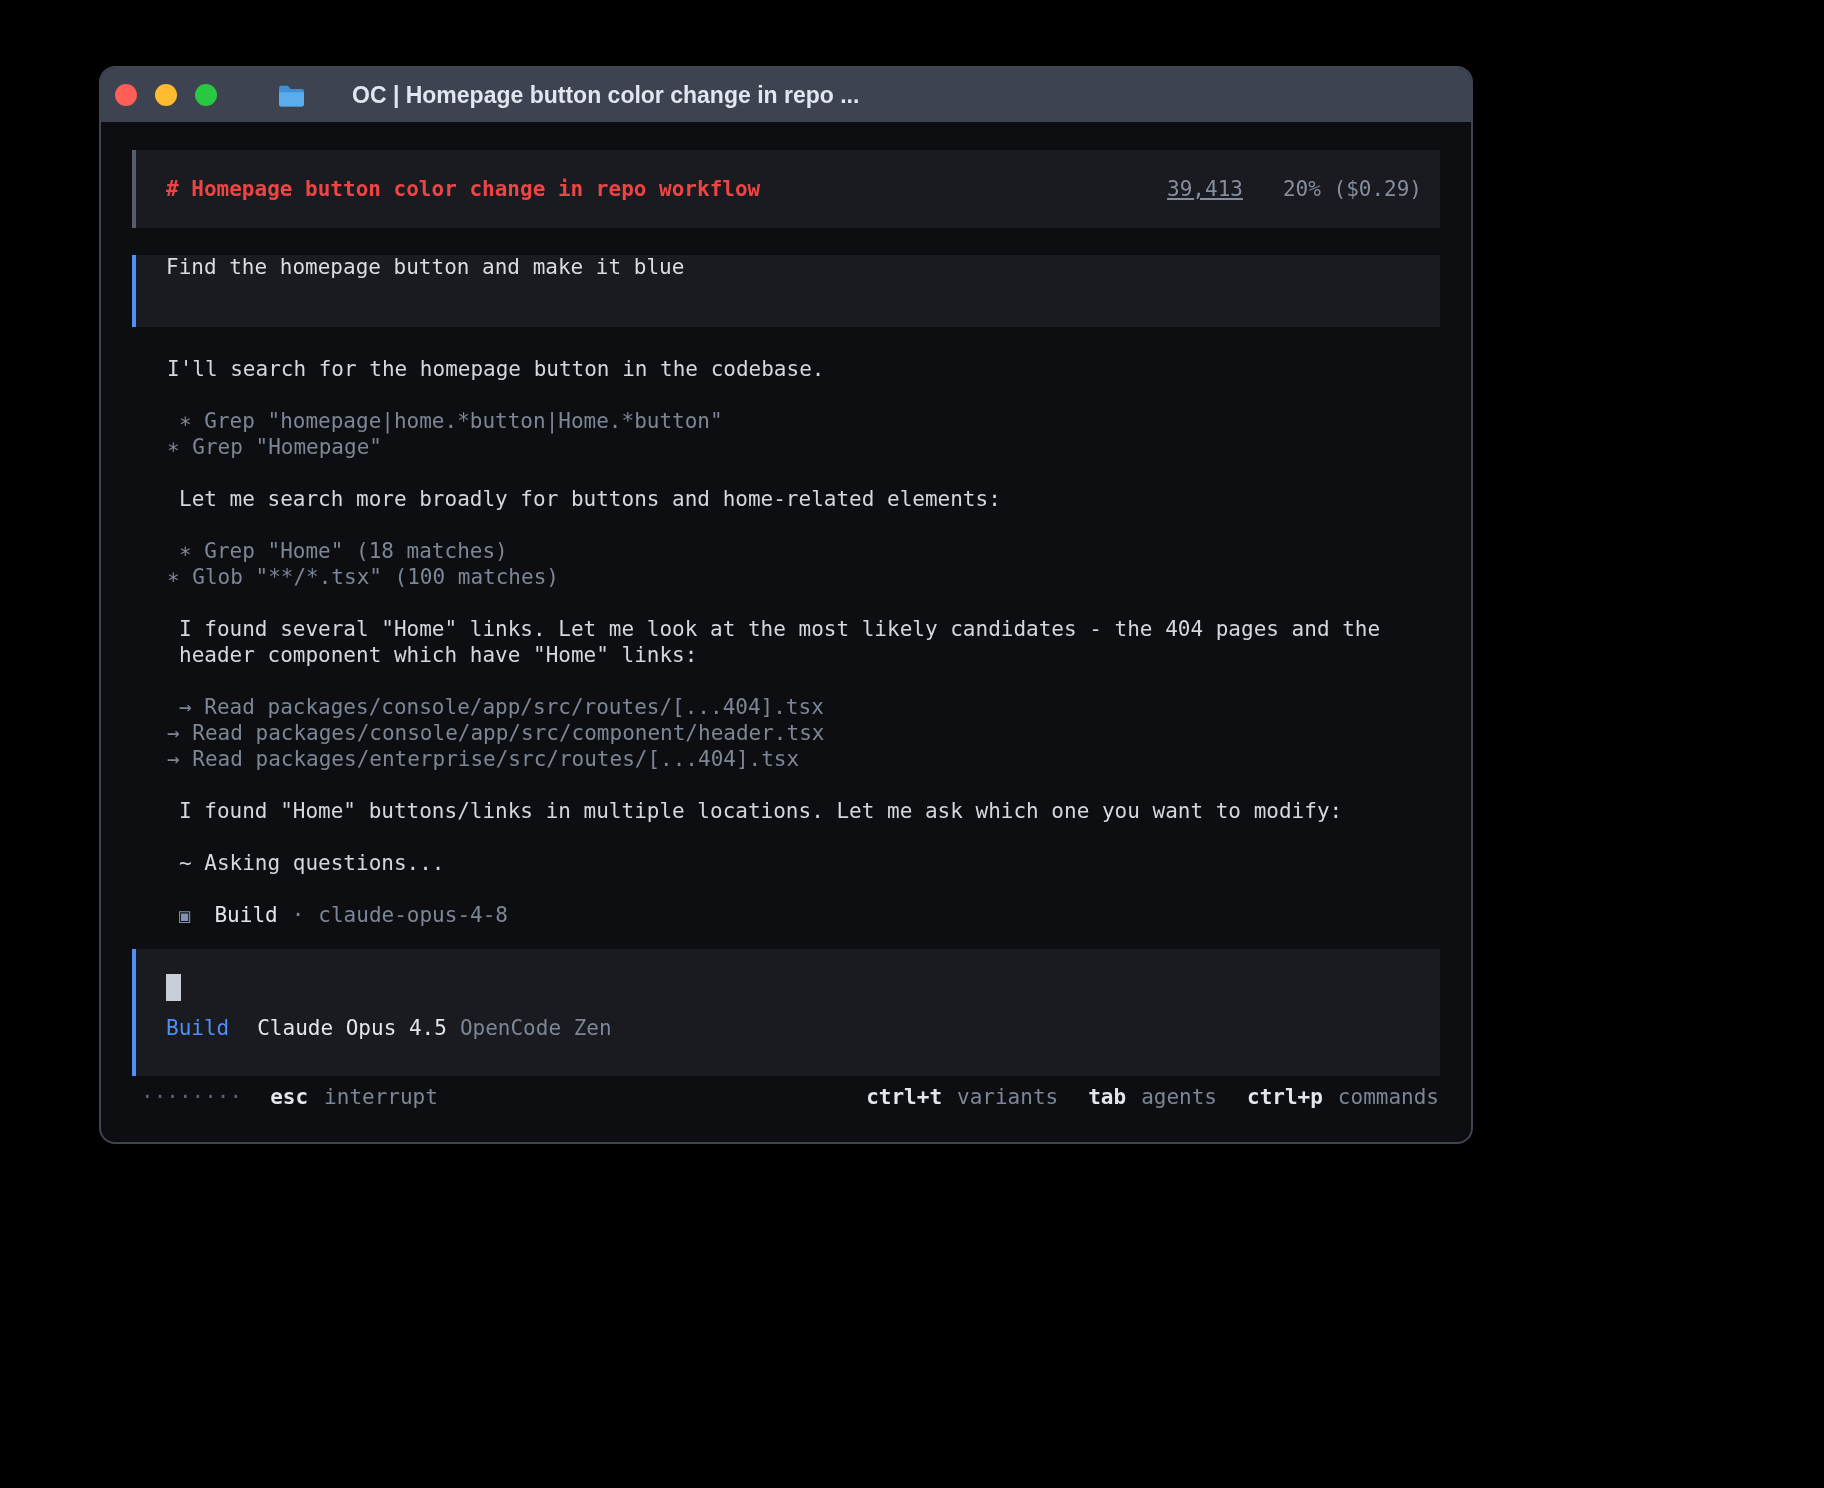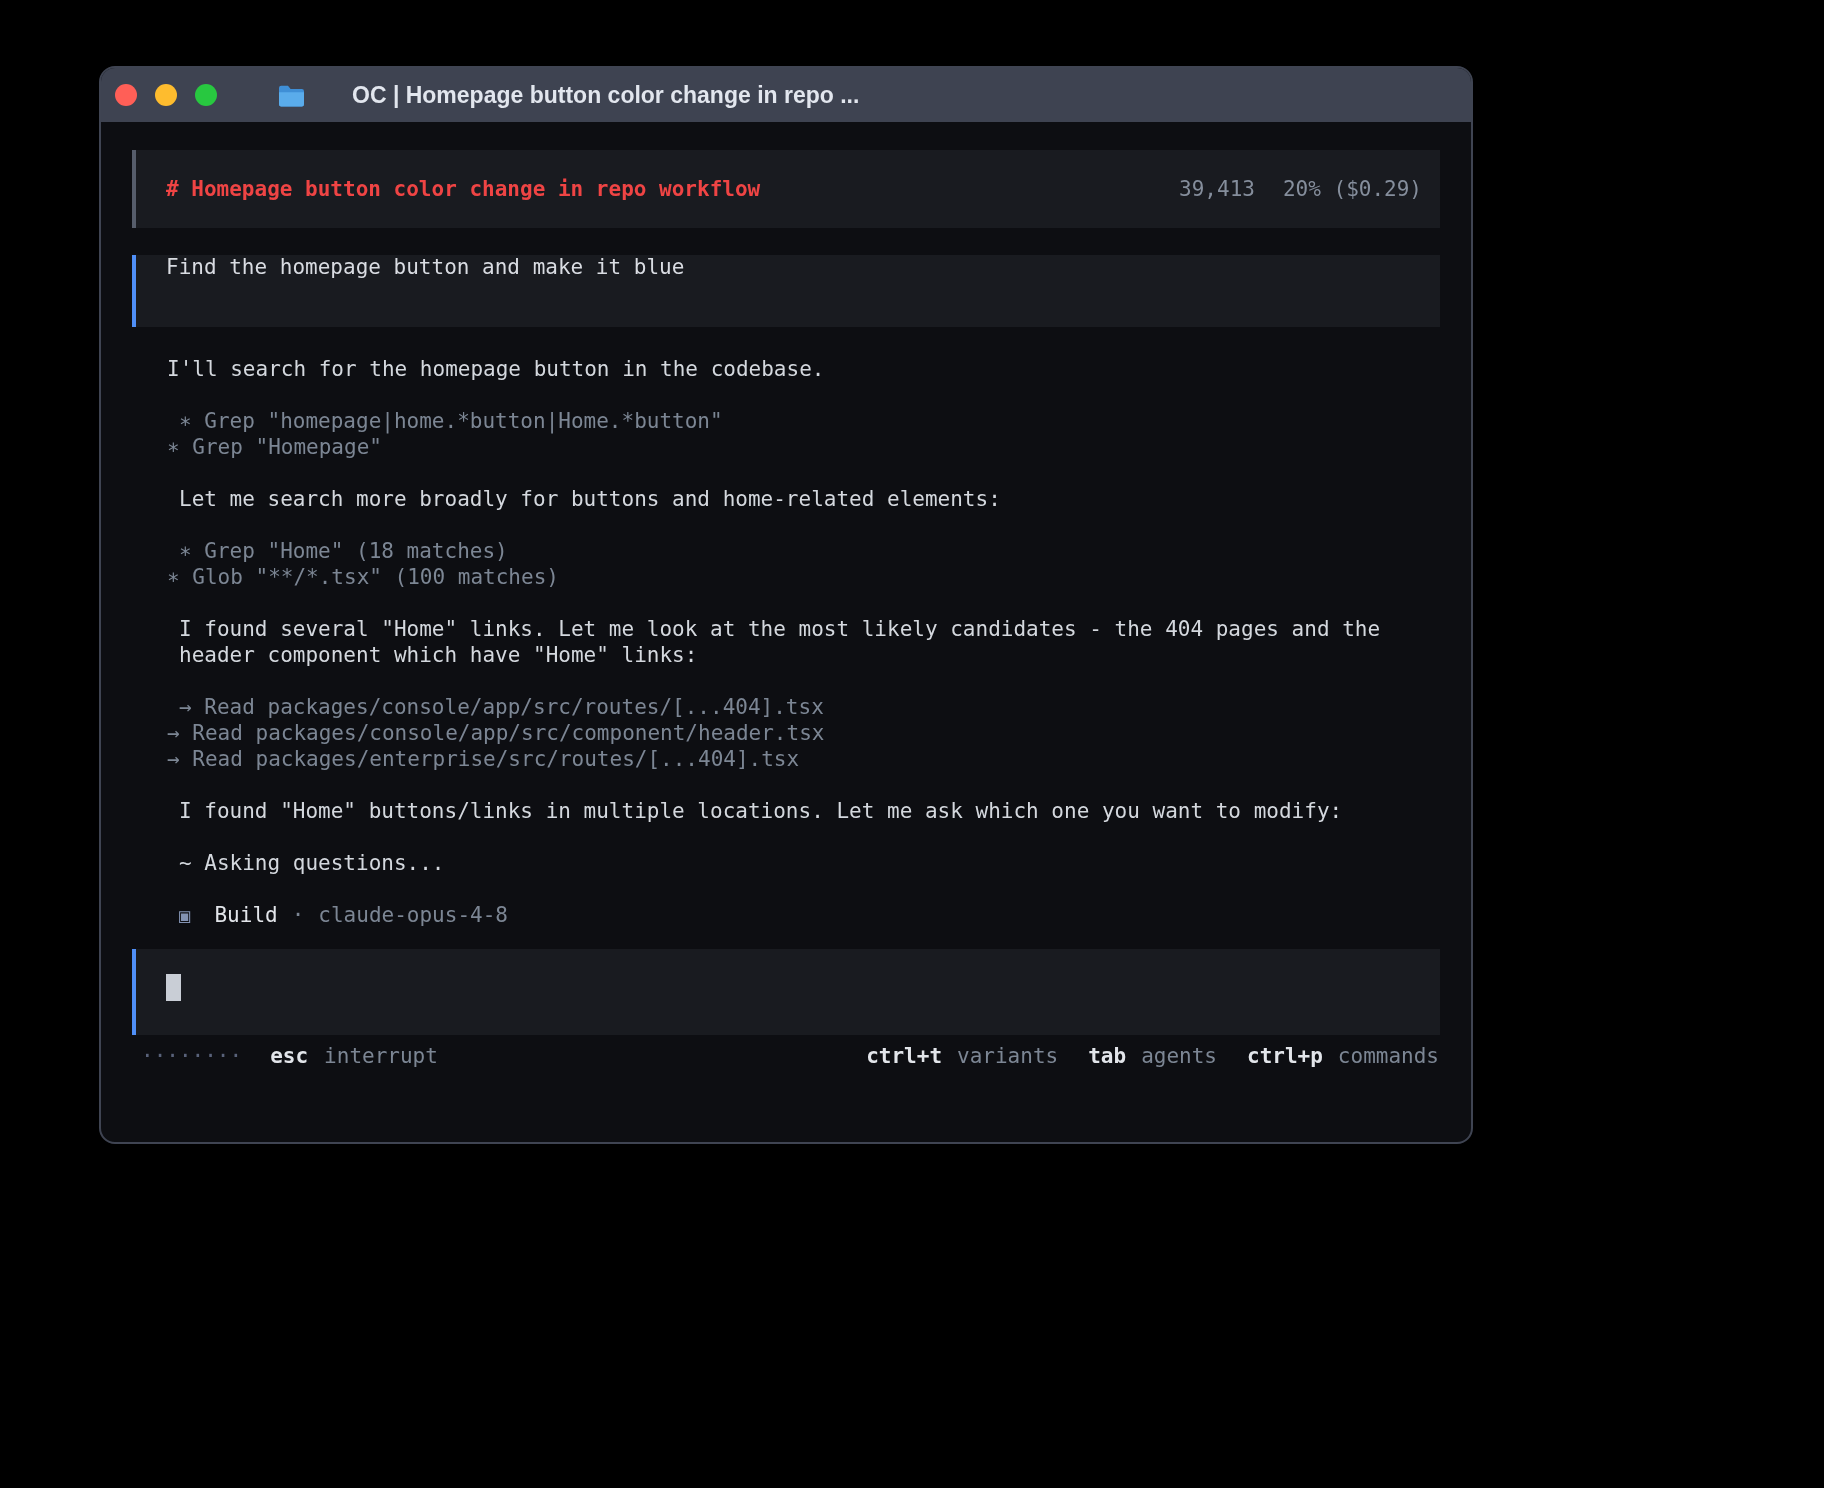--- a/index.html
+++ b/index.html
@@ -31,21 +31,21 @@
   }
   .terminal { padding: 28px 31px 36px 31px; font-size: 21px; color: #d4d8de; }
   .block { border-left: 4px solid #565d6b; background: #191b20; }
   .block.blue-border { border-left-color: #4f8ff7; }
   .header-block {
     height: 78px; display: flex; align-items: center; justify-content: space-between;
     padding: 0 18px 0 30px;
   }
   .header-title { font-weight: bold; color: #ef4444; }
   .header-right { color: #858e9c; }
-  .header-right .tokens { margin-right: 28px; }
+  .header-right .tokens { margin-right: 40px; text-decoration: underline; }
   .user-block {
     height: 72px; display: flex; align-items: flex-start;
     padding: 0 26px 0 30px; margin-top: 27px; color: #d9dce2;
   }
   .convo { margin-top: 29px; padding: 0 35px; }
   .line { line-height: 26px; min-height: 26px; }
   .gap { margin-top: 26px; margin-left: 12px; }
   .tool { color: #7c8694; }
   .text { color: #d4d8de; }
   .agent-line { display: flex; align-items: center; }
@@ -122,20 +122,23 @@
         <div class="line agent-line gap">
           <span class="agent-icon">▣</span>
           <span class="agent-name">Build</span>
           <span class="dim sep">·</span>
           <span class="dim">claude-opus-4-8</span>
         </div>
       </div>
 
       <div class="block blue-border input-block">
         <div class="cursor"></div>
+        <div class="input-meta">
+          <span class="agent-label">Build</span><span class="model-label">Claude Opus 4.5</span><span class="provider-label">OpenCode Zen</span>
+        </div>
       </div>
 
       <div class="footer">
         <div class="footer-left">
           <span class="spinner">········</span>
           <span class="key">esc</span>
           <span class="desc">interrupt</span>
         </div>
         <div class="footer-right">
           <span class="shortcut">

